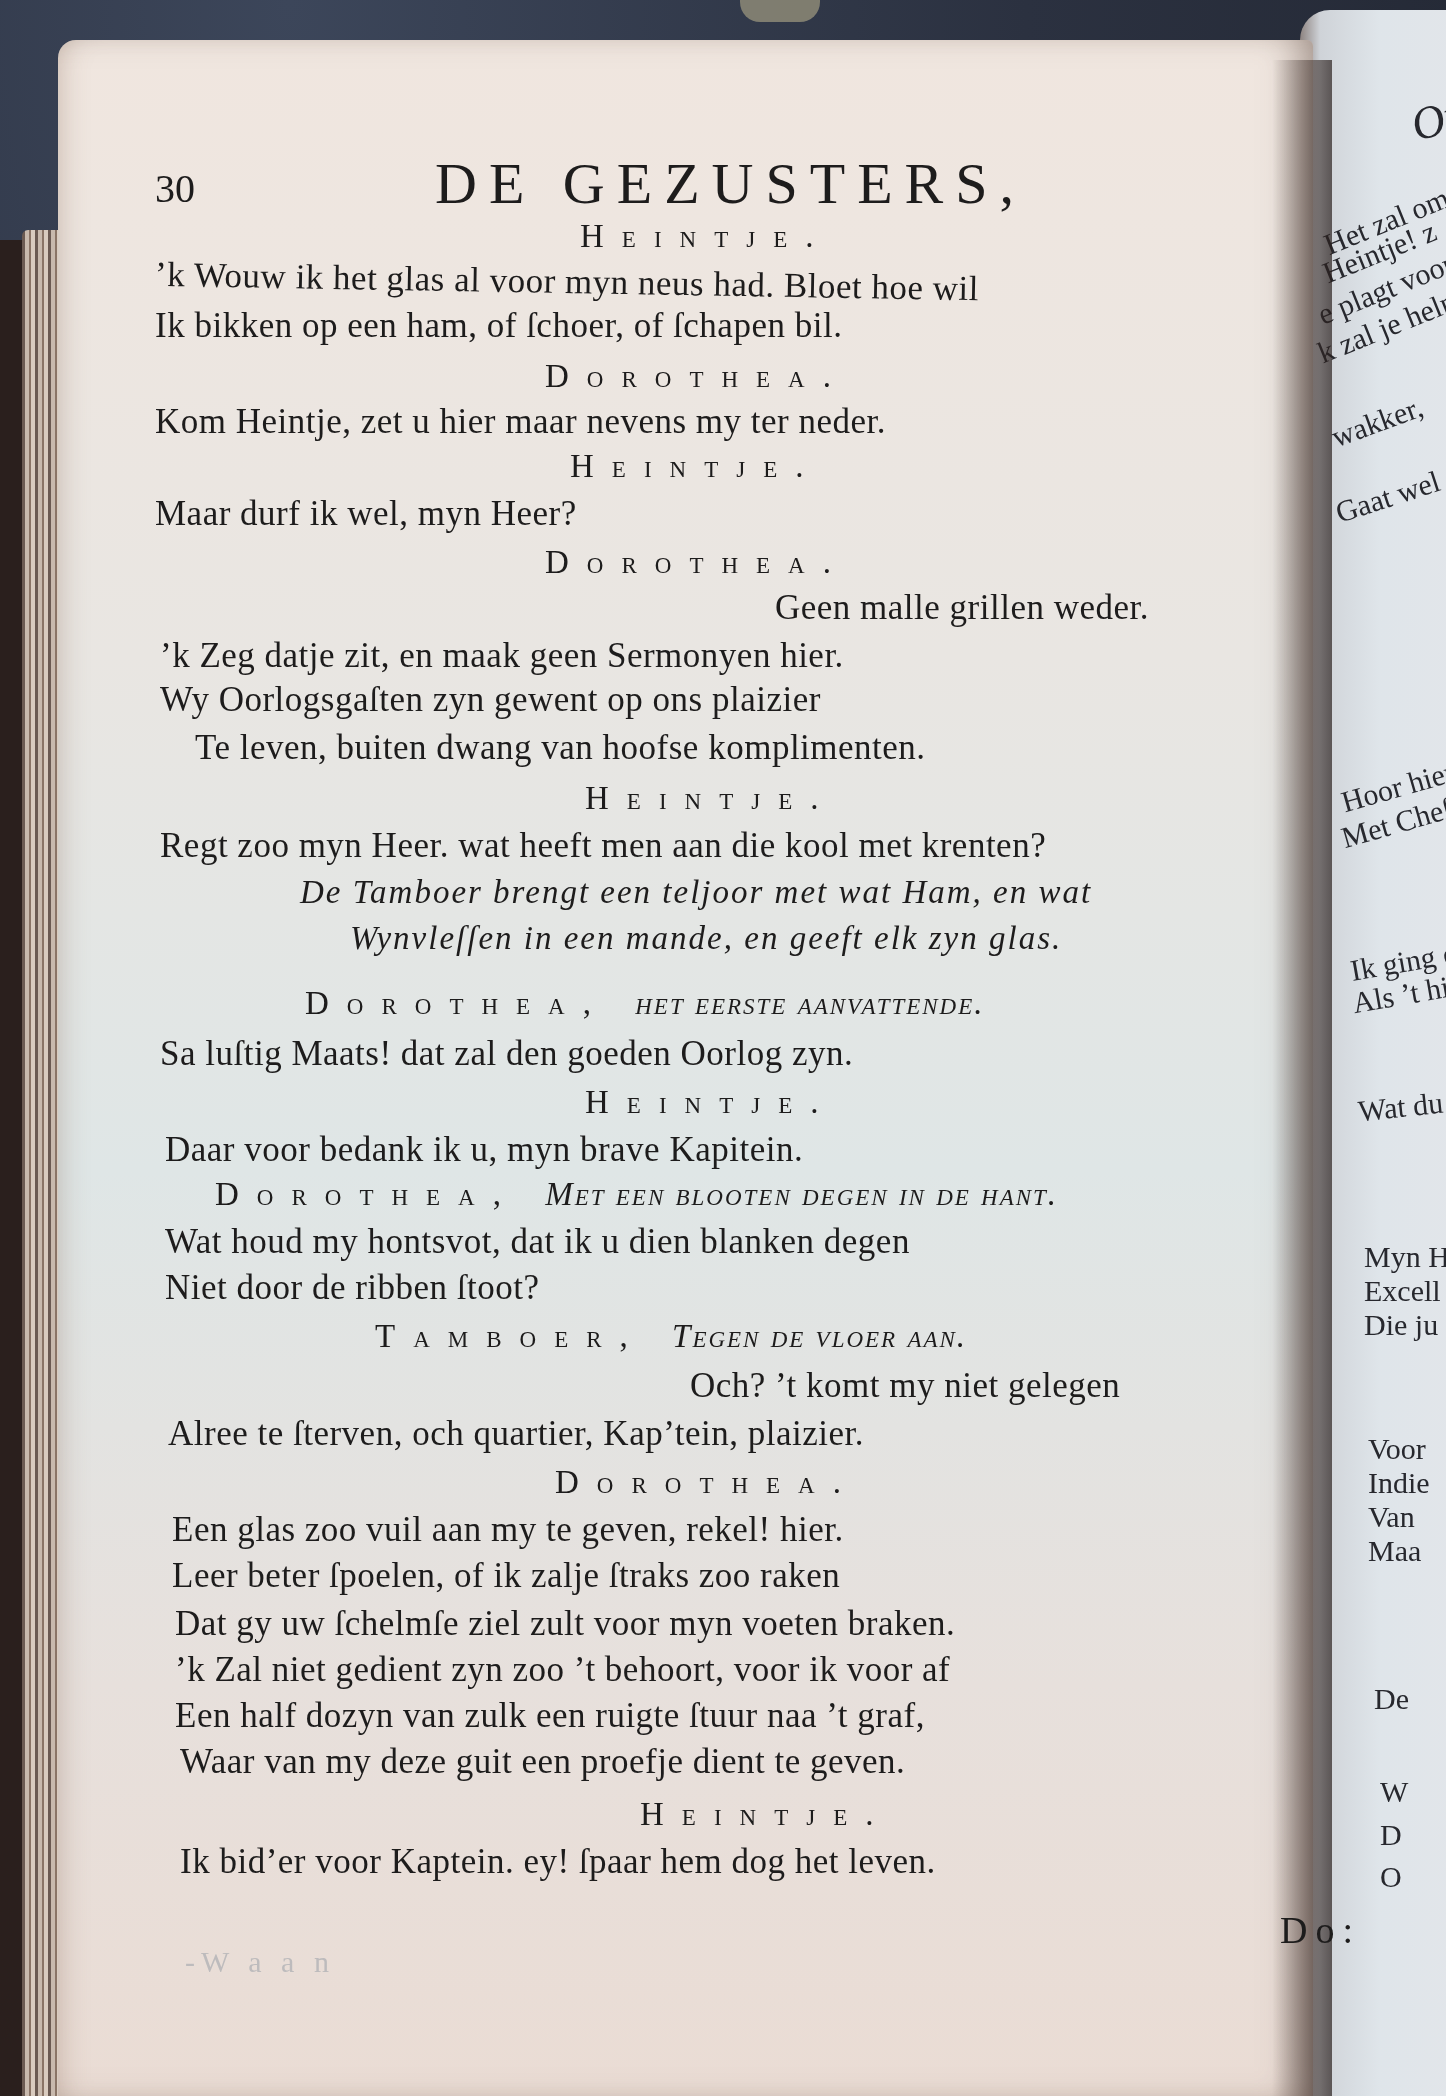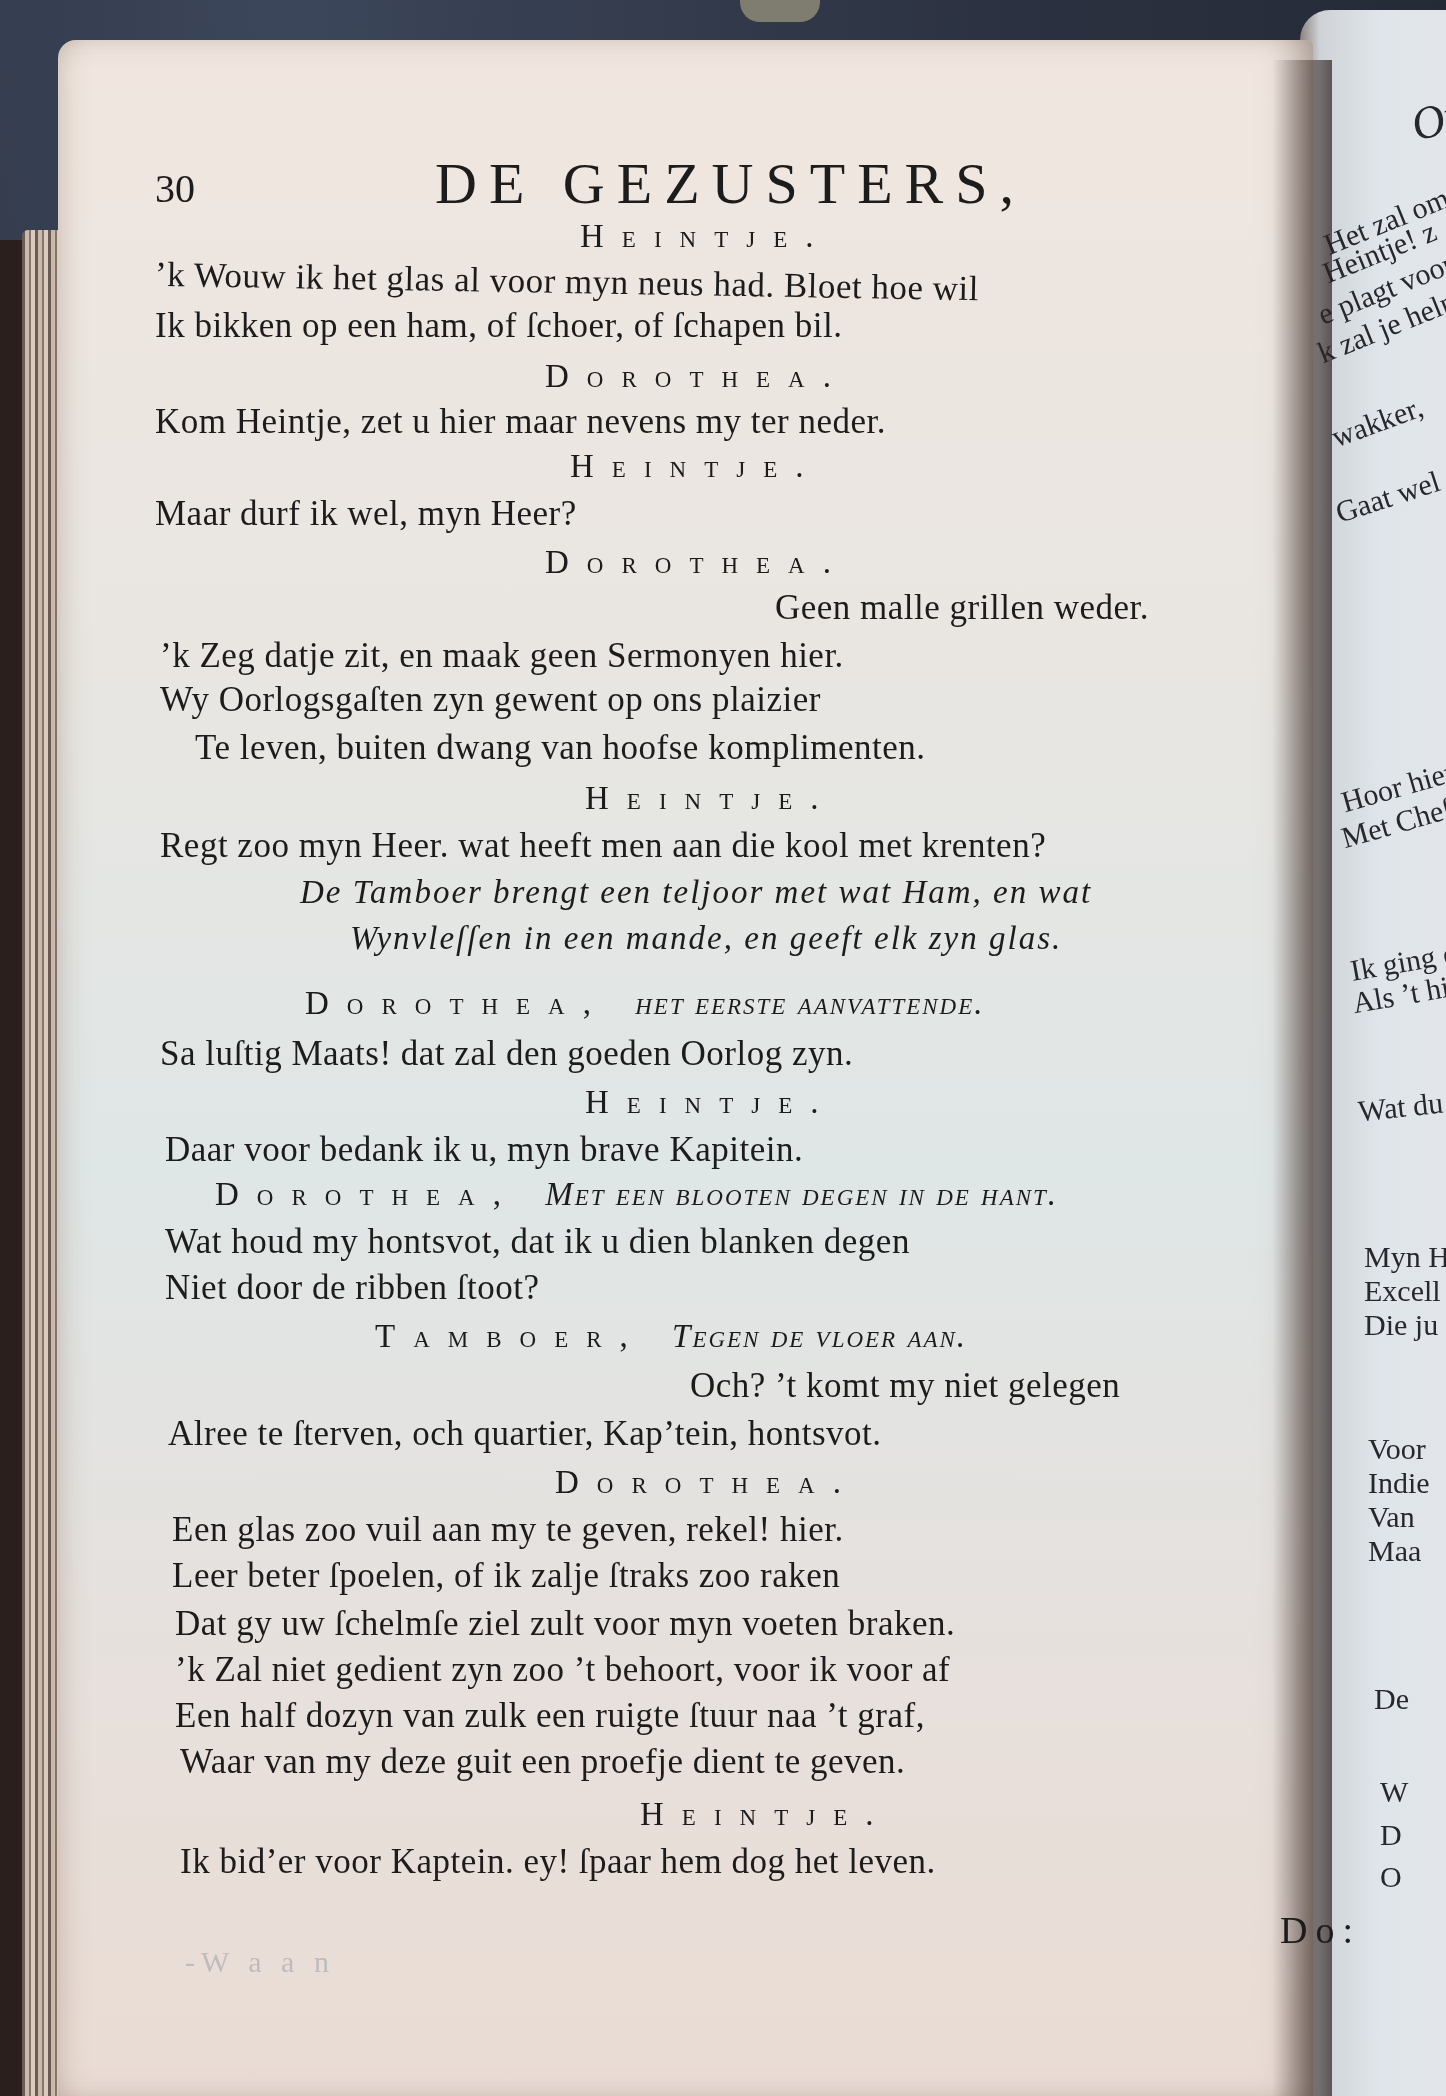--- a/index.html
+++ b/index.html
@@ -152,21 +152,21 @@
     <span class="stage" style="letter-spacing:2px;">Met een blooten degen in de hant.</span>
   </div>
   <div class="line" style="left:165px;top:1268px;">Niet door de ribben ſtoot?</div>
   <div class="line" style="left:165px;top:1222px;">Wat houd my hontsvot,  dat ik u dien blanken degen</div>
 
   <div class="speaker" style="left:375px;top:1318px;">
     <span>Tamboer,</span>
     <span class="stage" style="letter-spacing:2px;">Tegen de vloer aan.</span>
   </div>
   <div class="line" style="left:690px;top:1366px;">Och? ’t komt my niet gelegen</div>
-  <div class="line" style="left:168px;top:1414px;">Alree te ſterven, och quartier, Kap’tein, hontsvot.</div>
+  <div class="line" style="left:168px;top:1414px;">Alree te ſterven, och quartier, Kap’tein, plaizier.</div>
 
   <div class="speaker" style="left:555px;top:1464px;">Dorothea.</div>
   <div class="line" style="left:172px;top:1556px;">Leer beter ſpoelen, of ik zalje ſtraks zoo raken</div>
   <div class="line" style="left:172px;top:1510px;">Een glas zoo vuil aan my te geven, rekel! hier.</div>
   <div class="line" style="left:175px;top:1604px;">Dat gy uw ſchelmſe ziel zult voor myn voeten braken.</div>
   <div class="line" style="left:175px;top:1650px;">’k Zal niet gedient zyn zoo ’t behoort, voor ik voor af</div>
   <div class="line" style="left:175px;top:1696px;">Een half dozyn van zulk een ruigte ſtuur naa ’t graf,</div>
   <div class="line" style="left:180px;top:1742px;">Waar van my deze guit een proefje dient te geven.</div>
 
   <div class="speaker" style="left:640px;top:1796px;">Heintje.</div>

